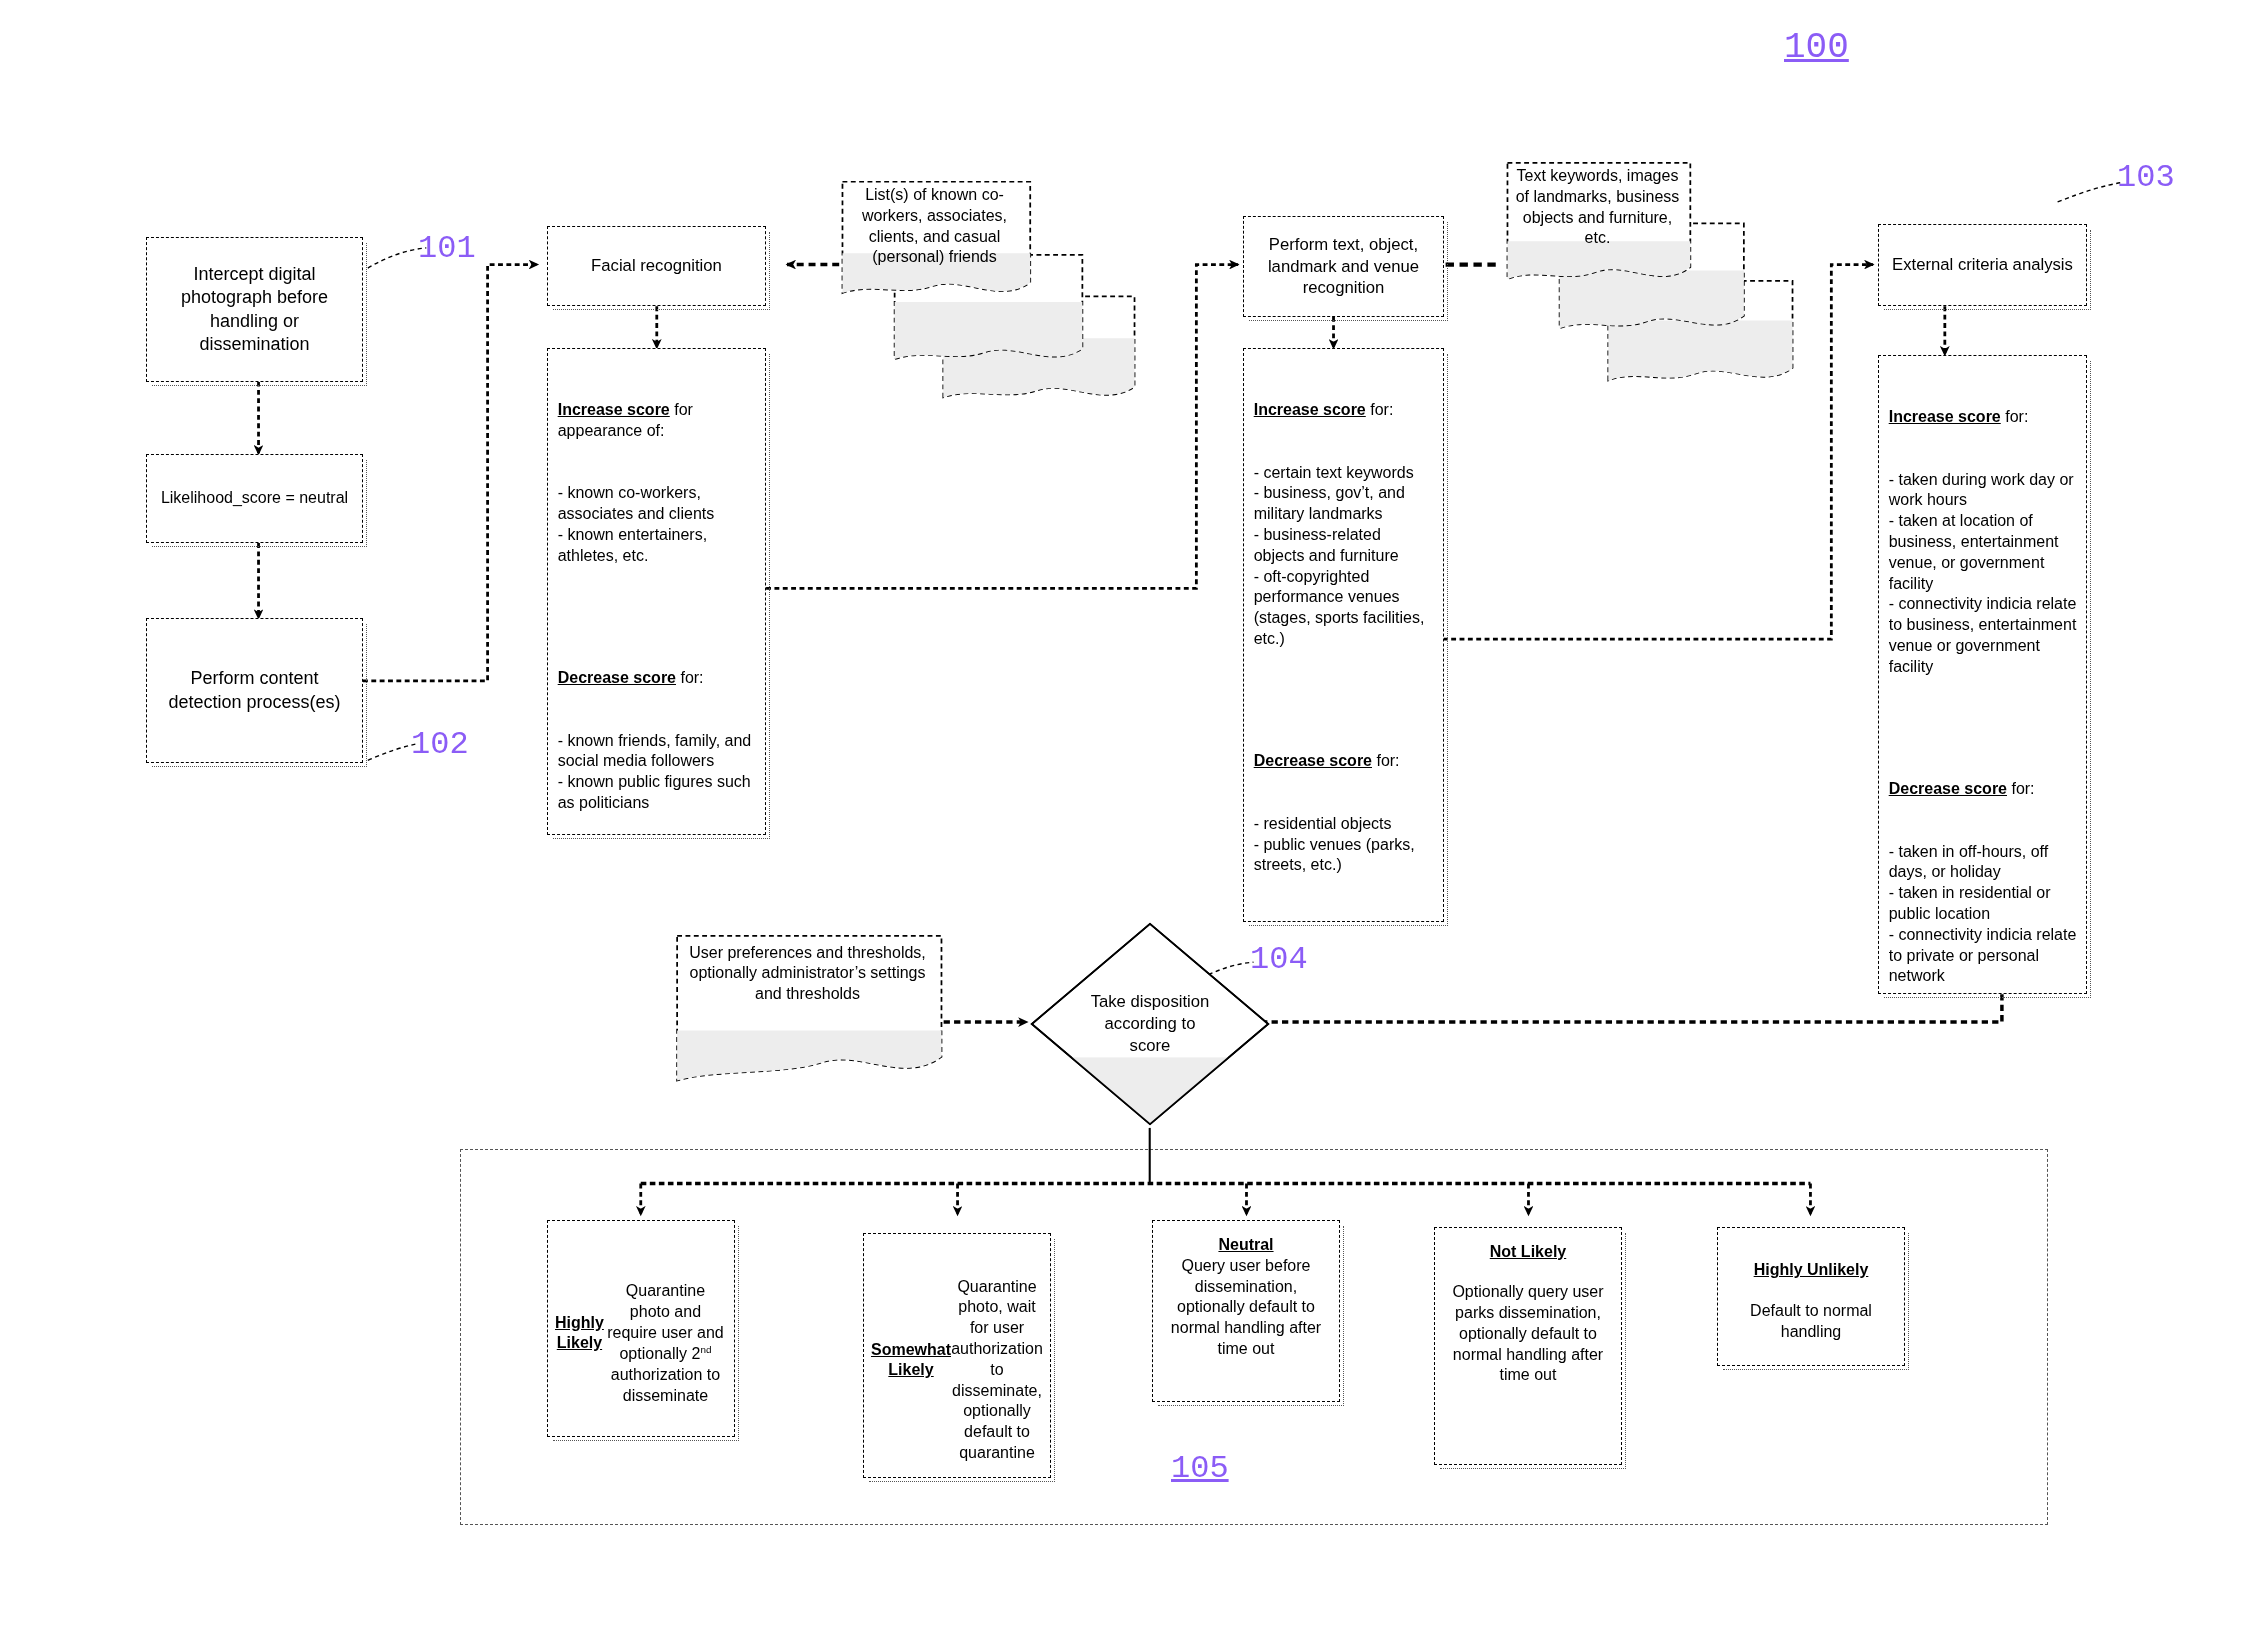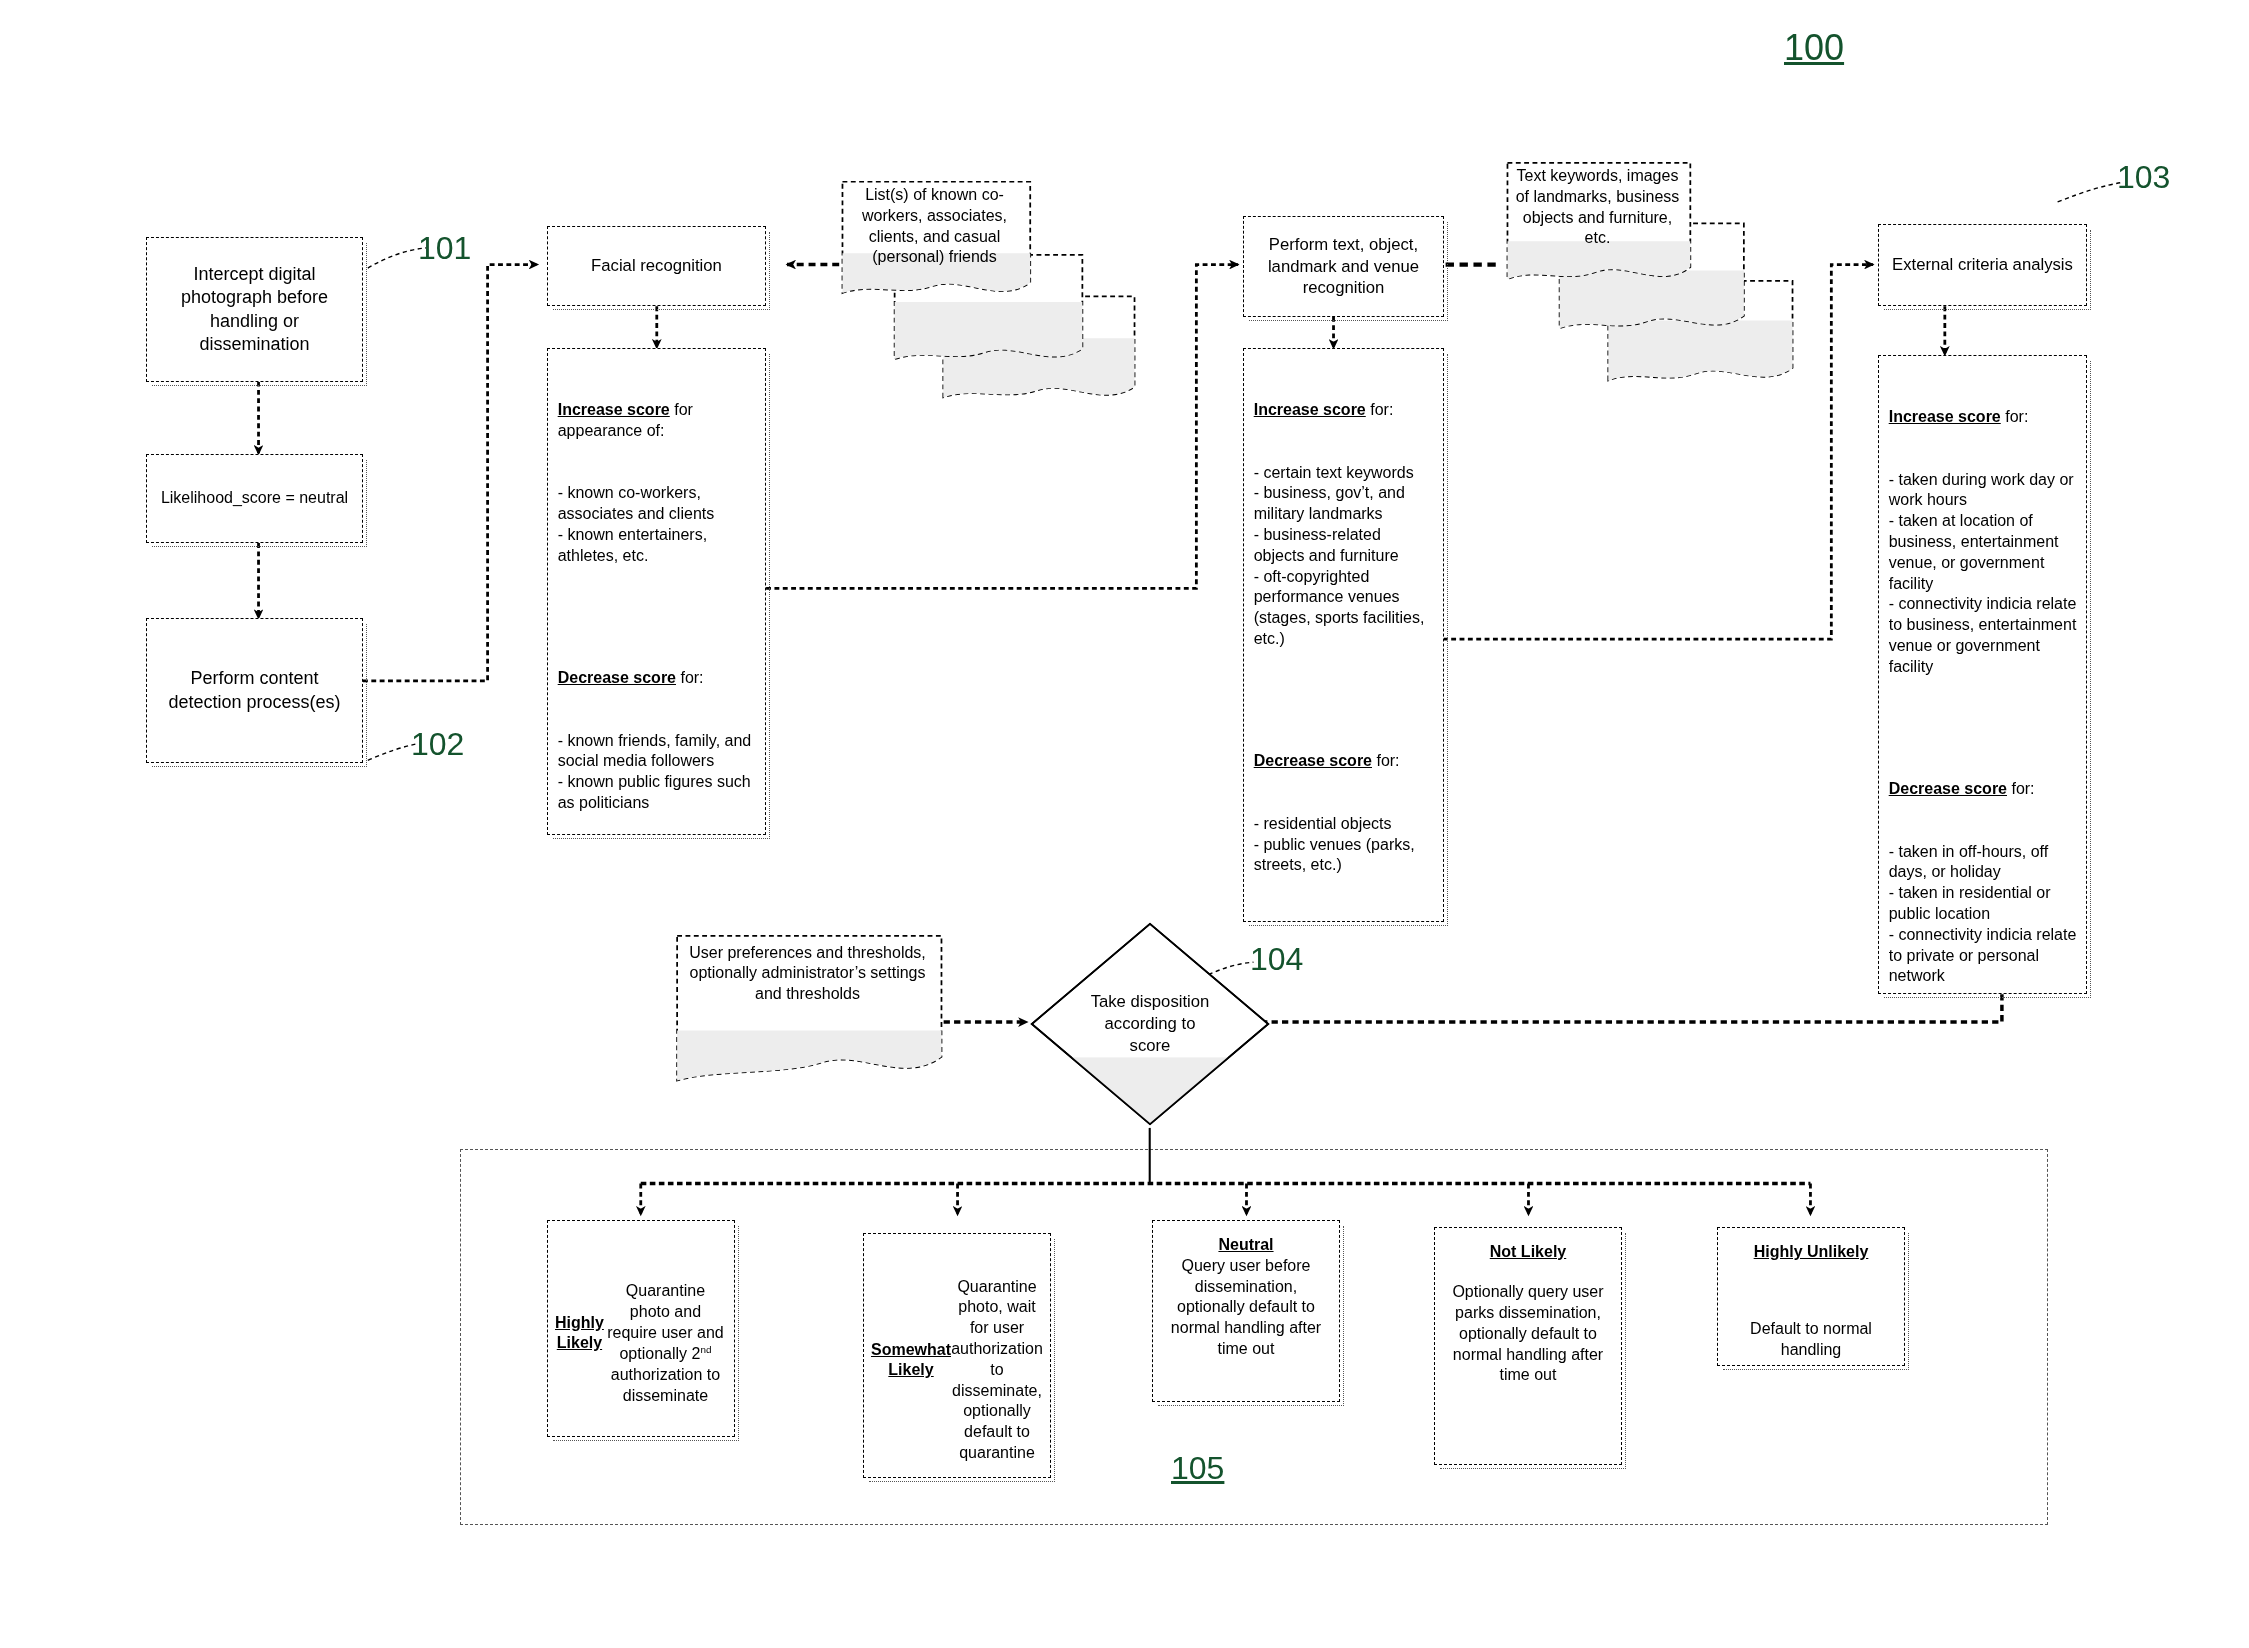--- a/index.html
+++ b/index.html
@@ -107,22 +107,22 @@
     box-sizing: border-box;
     border: 1.4px dashed #555;
     background: transparent;
     z-index: 1;
   }
 
   
   .ref {
     position: absolute;
     font-size: 32px;
-    font-family: Liberation Sans, sans-serif;
-    color: #14532d;
+    font-family: Liberation Mono, monospace;
+    color: #8b5cf6;
     z-index: 8;
     white-space: nowrap;
   }
   .ref.under { text-decoration: underline; }
 
   
   #wires { position: absolute; left: 0; top: 0; width: 2250px; height: 1648px; z-index: 2; }
 </style>
 </head>
 <body>
@@ -337,20 +337,20 @@
   </div>
 
   <div class="node" style="left:1434px; top:1227px; width:188px; height:238px; font-size:16px; flex-direction:column;
               justify-content:flex-start; padding-top:14px;">
     <div class="stipple" style="height:104px;"></div>
     <div class="ul">Not Likely</div>
     <div style="margin-top:19.5px;">Optionally query user parks dissemination, optionally default to normal handling after time out</div>
   </div>
 
   <div class="node" style="left:1717px; top:1227px; width:188px; height:139px; font-size:16px; flex-direction:column;
-              justify-content:space-between; padding-top:14px;">
+              justify-content:center; padding-top:14px;">
     <div class="stipple" style="height:61px;"></div>
     <div class="ul">Highly Unlikely</div>
     <div style="margin-top:19.5px;">Default to normal handling</div>
   </div>
 
 </div>
 
 
 </body></html>

